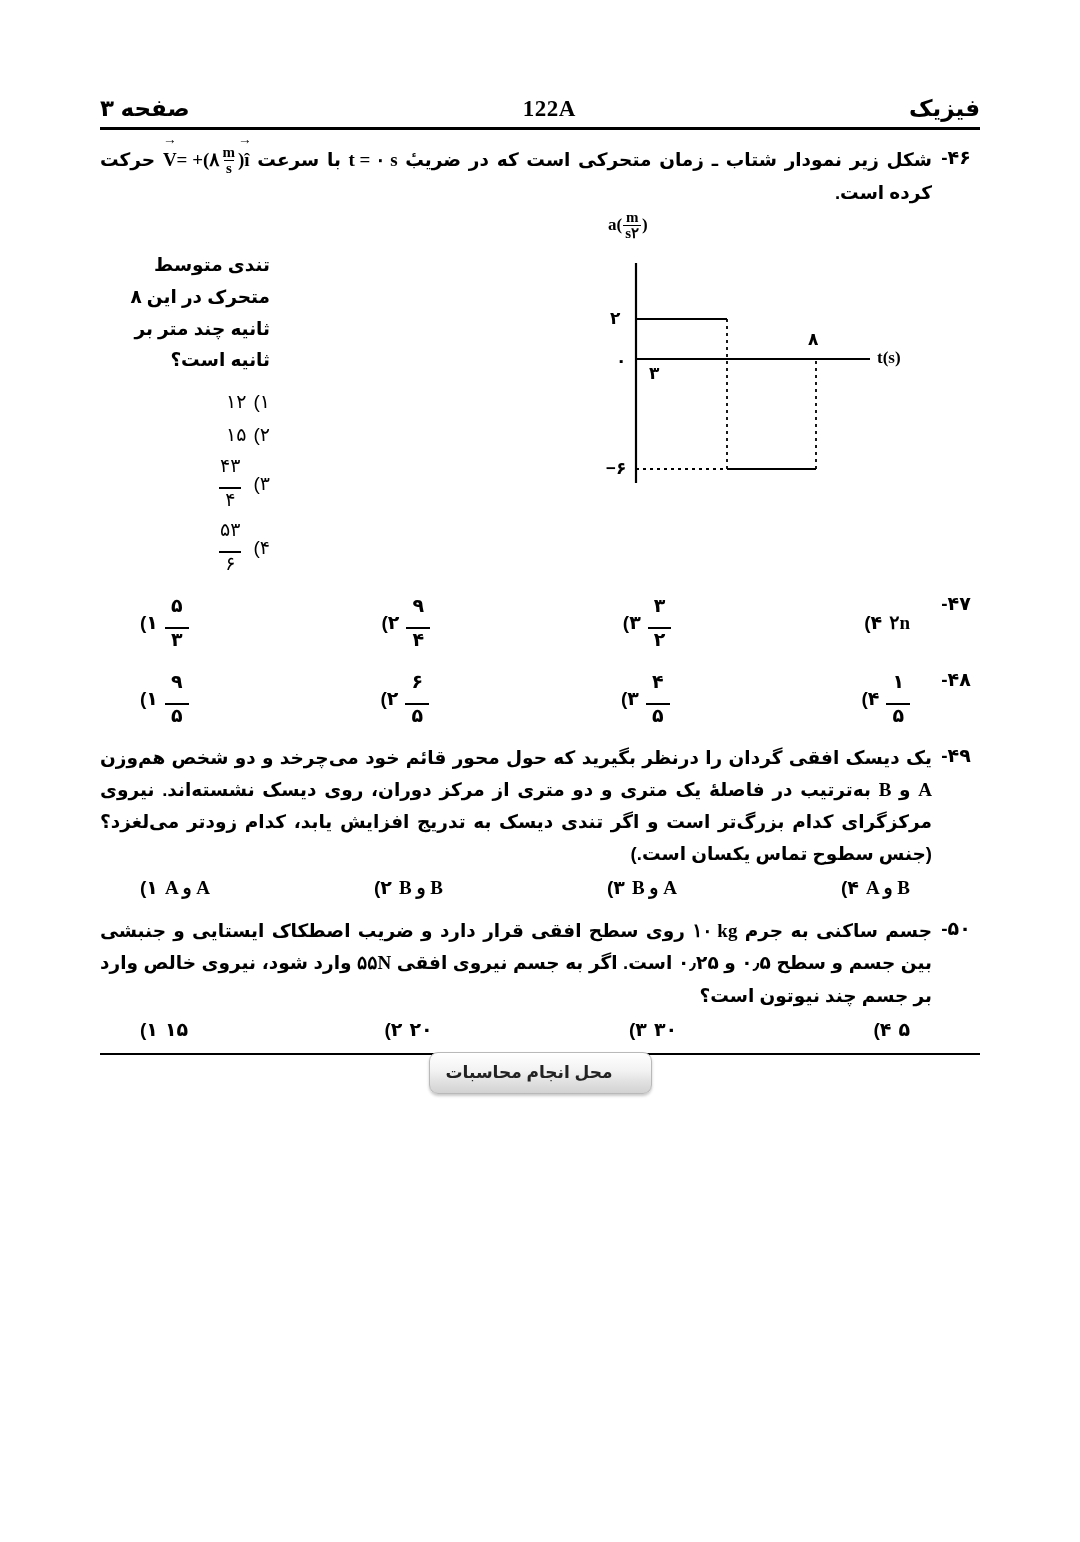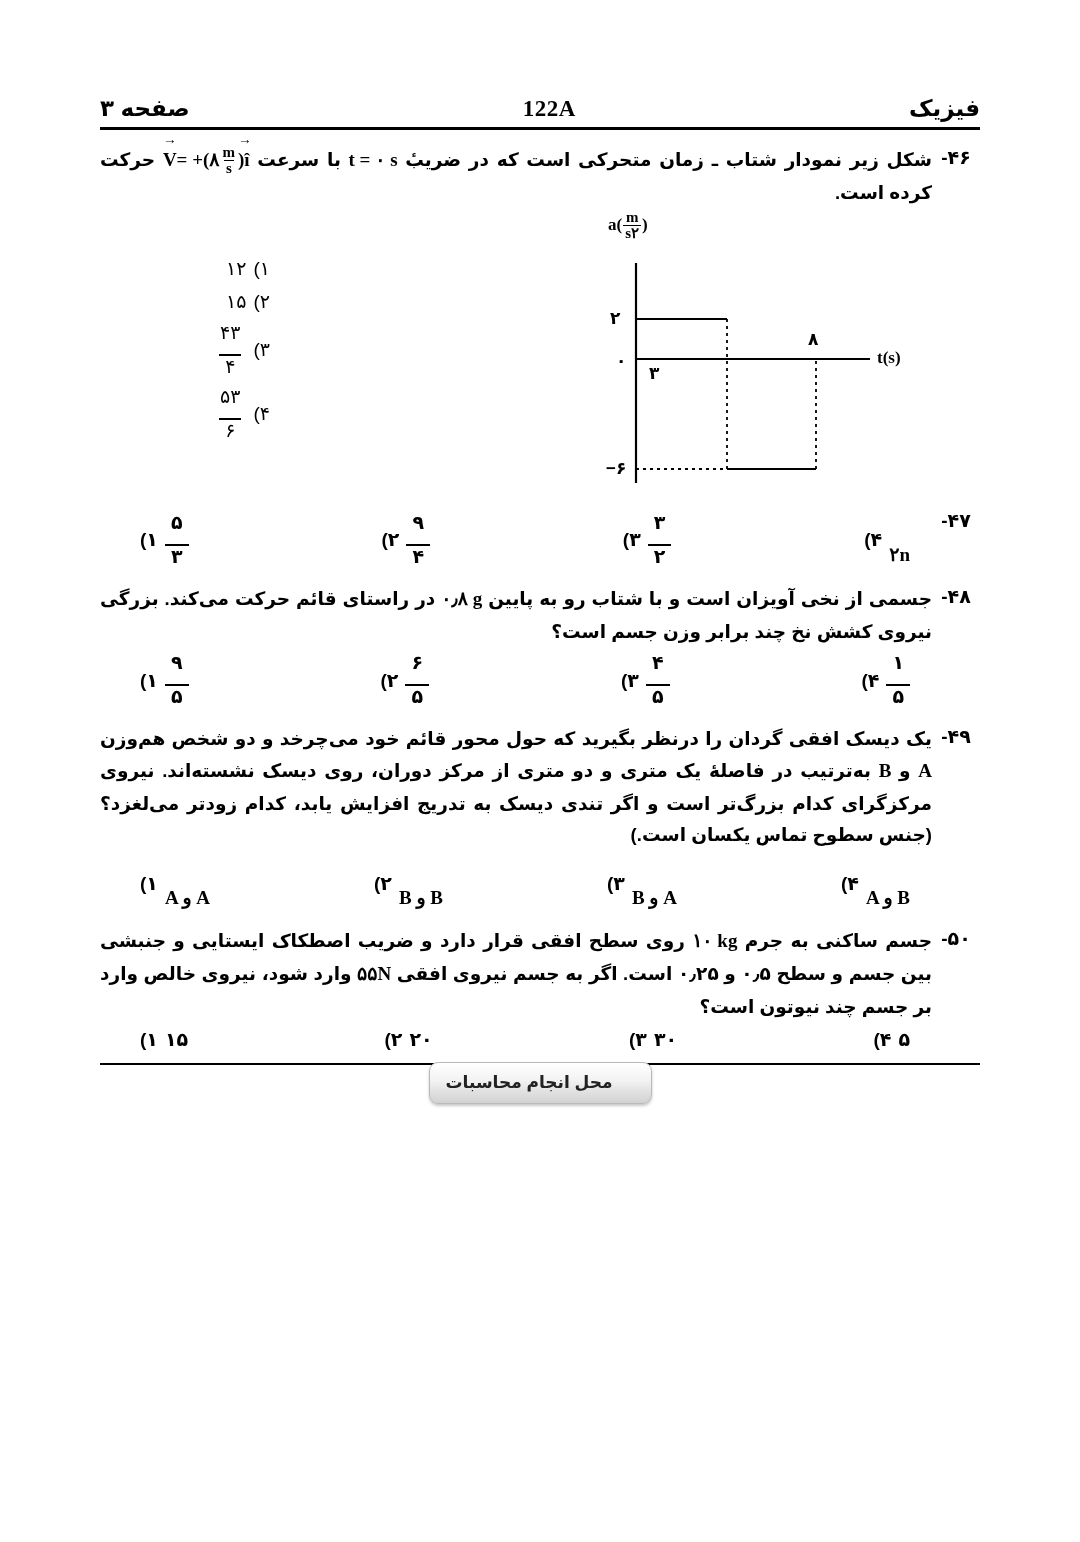--- a/index.html
+++ b/index.html
@@ -122,21 +122,21 @@
   }
   .opt {
     display: flex;
     flex-direction: row;
     align-items: center;
     gap: 7px;
     white-space: nowrap;
   }
   .opt-label { font-size: 19px; }
   .opt-val { font-size: 19px; }
-  .opt-val.ltr { direction: ltr; font-family: "Liberation Serif","DejaVu Serif",serif; margin-top: 29px; }
+  .opt-val.ltr { direction: ltr; font-family: "Liberation Serif","DejaVu Serif",serif; }
   .opt-frac {
     display: inline-flex;
     flex-direction: column;
     align-items: center;
     line-height: 1.05;
   }
   .opt-frac .num { font-size: 19px; padding: 0 6px 11px 6px; }
   .opt-frac .den { font-size: 19px; padding: 1px 6px 0 6px; border-top: 2px solid #000; }
 
   
@@ -279,20 +279,21 @@
             <div class="tick-lbl" style="left:8px; top:97px;">۲</div>
             <div class="tick-lbl" style="left:14px; top:139px;">۰</div>
             <div class="tick-lbl" style="left:4px; top:247px;">‎−۶</div>
             <div class="tick-lbl" style="left:47px; top:152px;">۳</div>
             <div class="tick-lbl" style="left:206px; top:118px;">۸</div>
             <div class="axis-label-x" style="left:275px; top:137px;">t(s)</div>
           </div>
         </div>
 
         <div class="options-col">
+          <div class="q-text" style="text-align:right; margin-bottom:14px;">تندی متوسط متحرک در این ۸ ثانیه چند متر بر ثانیه است؟</div>
           <div class="options-vert">
             <div class="opt">
               <span class="opt-label">۱)</span>
               <span class="opt-val">۱۲</span>
             </div>
             <div class="opt">
               <span class="opt-label">۲)</span>
               <span class="opt-val">۱۵</span>
             </div>
             <div class="opt">
@@ -344,25 +345,20 @@
           </span>
           <span class="opt-label">۱)</span>
         </div>
       </div>
     </div>
   </div>
 
   <div class="q" style="margin-top:16px;">
     <div class="q-num">۴۸-</div>
     <div class="q-body">
-      <div class="q-text">
-        <span>جسمی از نخی آویزان است و با شتاب رو به پایین</span>
-        <span class="mathlat">۰٫۸ g</span>
-        <span>در راستای قائم حرکت می‌کند. بزرگی نیروی کشش نخ چند برابر وزن جسم است؟</span>
-      </div>
       <div class="options">
         <div class="opt">
           <span class="opt-frac">
             <span class="num">۱</span>
             <span class="den">۵</span>
           </span>
           <span class="opt-label">۴)</span>
         </div>
         <div class="opt">
           <span class="opt-frac">

